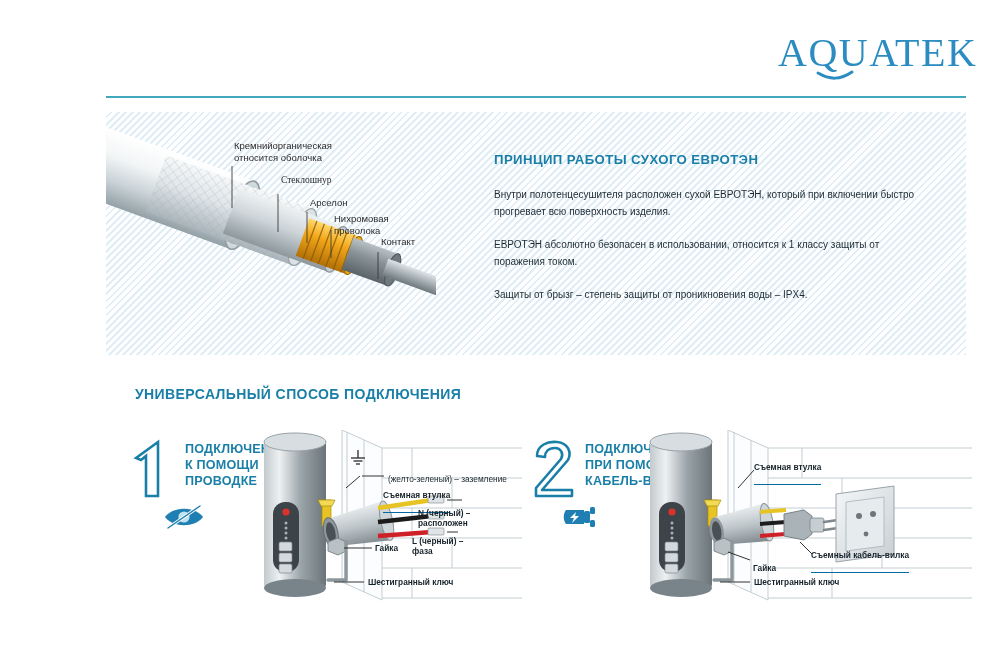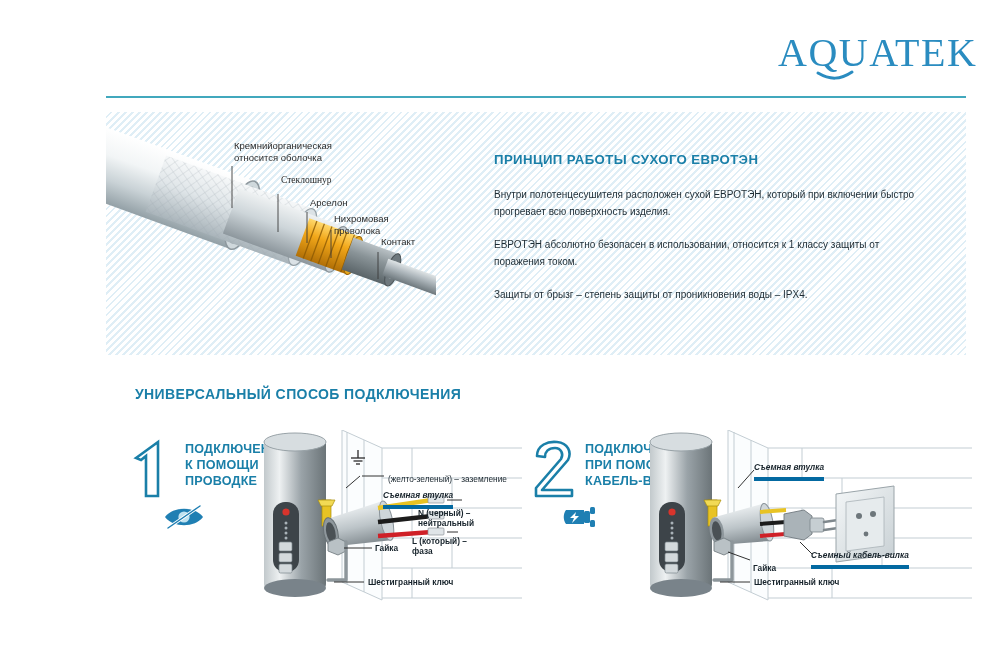--- a/index.html
+++ b/index.html
@@ -77,21 +77,21 @@
 
   .scene{position:absolute;left:0;top:0;width:100%;height:100%;}
   .scene svg{display:block;}
 
   .dlabel{
     position:absolute;font-size:8.3px;color:#17232b;line-height:10px;
     font-weight:bold;white-space:nowrap;
     font-family:"Liberation Sans","DejaVu Sans",sans-serif;
   }
   .dlabel.thin{font-weight:normal;}
-  .dlabel.ul{border-bottom:4px solid #0369a1;padding-bottom:5px;font-style:italic;}
+  .dlabel.ul{border-bottom:1px solid #0369a1;padding-bottom:12px;}
 </style>
 </head>
 <body>
 
 <div class="root">
 
   <div class="brand">
     <svg width="200" height="52" viewBox="0 0 200 52" xmlns="http://www.w3.org/2000/svg" aria-label="AQUATEK">
       <text x="0" y="36" font-family="Liberation Serif, DejaVu Serif, serif" font-size="40" letter-spacing="1.5" fill="#2a8cc0">AQUATEK</text>
       <path d="M40 43 C52 50, 62 50, 74 42" stroke="#2a8cc0" stroke-width="3" fill="none" stroke-linecap="round"></path>
@@ -337,24 +337,24 @@
           <path d="M212 118 L240 118"></path>
           <path d="M202 152 L232 152"></path>
         </g>
       </svg>
     </div>
 
     <div class="dlabel thin" style="left:232px;top:44px;padding-left:24px;">(желто-зеленый) – заземление</div>
     <div class="dlabel ul" style="left:251px;top:60px;">Съемная втулка</div>
     <div class="dlabel" style="left:286px;top:78px;">
       <span>N (черный) –</span><br>
-      <span>нейтральный</span>
+      <span>расположен</span>
     </div>
     <div class="dlabel" style="left:280px;top:106px;">
-      <span>L (который) –</span><br>
+      <span>L (черный) –</span><br>
       <span>фаза</span>
     </div>
     <div class="dlabel" style="left:243px;top:113px;">Гайка</div>
     <div class="dlabel" style="left:236px;top:147px;">Шестигранный ключ</div>
   </div>
 
   <div class="method m2">
 
     <div class="m-head">
       <div class="m-num">

